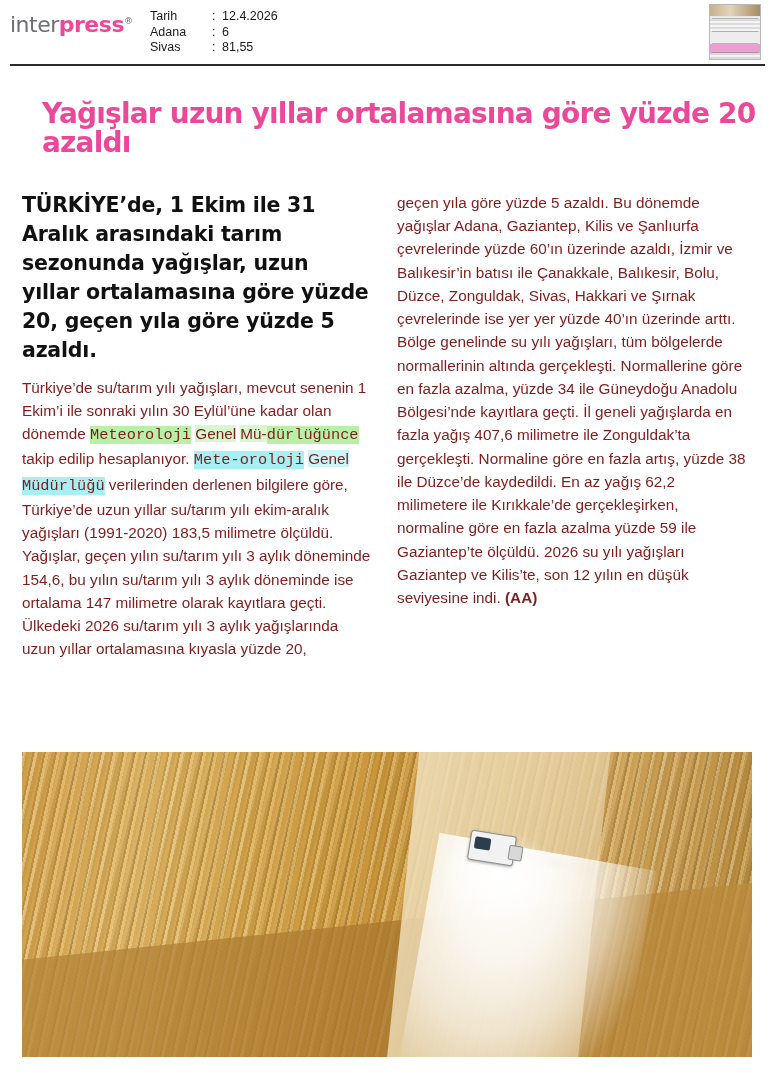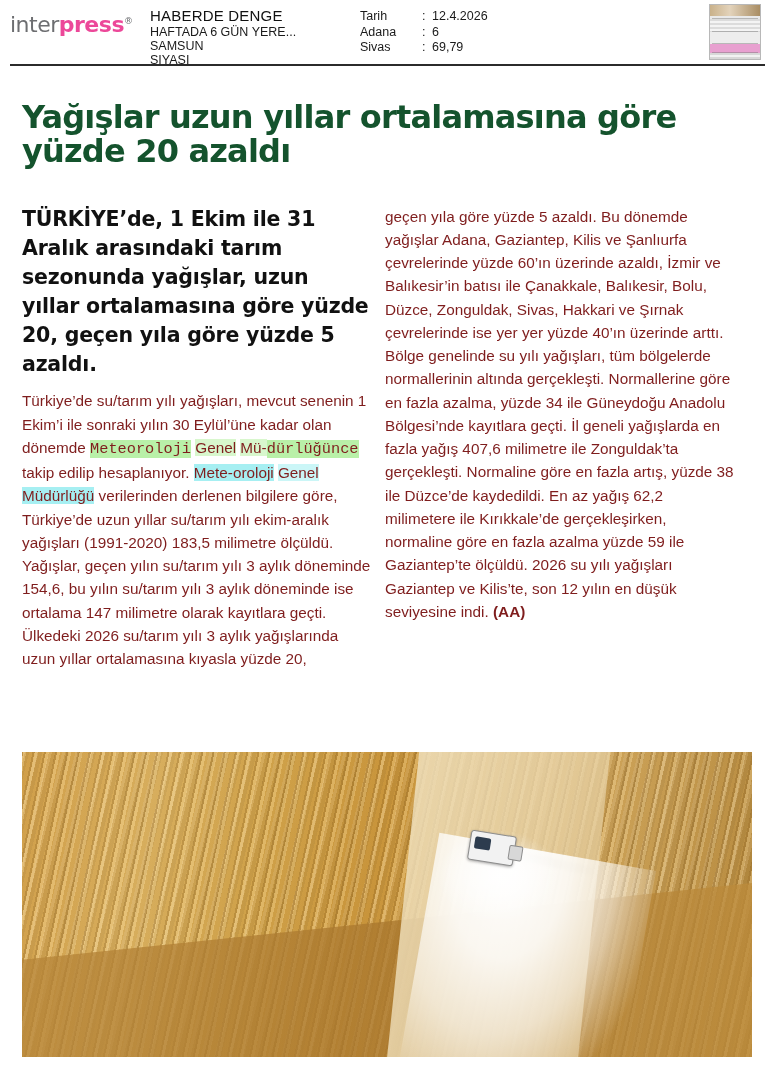--- a/index.html
+++ b/index.html
@@ -84,30 +84,31 @@
     height: 2px;
     background: #2b2b2b;
     margin: 2px 10px 0 10px;
   }
 
   
   .headline {
     padding: 14px 16px 4px 22px;
     font-family: "DejaVu Sans", sans-serif;
     font-weight: 700;
-    font-size: 32px;
+    font-size: 28px;
     line-height: 1.06;
     letter-spacing: -0.8px;
-    color: #14532d;
+    color: #ec4899;
+    margin-left: 20px;
   }
 
   
   .body-wrap {
     display: flex;
-    gap: 14px;
+    gap: 26px;
     padding: 10px 24px 0 22px;
   }
   .col { width: 349px; flex: 0 0 349px; }
 
   .lede {
     font-family: "DejaVu Sans", sans-serif;
     font-weight: 700;
     font-size: 20.5px;
     line-height: 1.42;
     letter-spacing: -0.2px;
@@ -120,21 +121,21 @@
     font-size: 15.3px;
     line-height: 1.52;
     color: #7f1d1d;
     text-align: left;
     margin: 0;
   }
   .para.right-col { font-size: 15.3px; }
 
   .hl-green { background: #b9f0a8; font-family: Liberation Mono, monospace; }
   .hl-green-l { background: #d8f7cd; }
-  .hl-cyan { background: #a6eff2; }
+  .hl-cyan { background: #a6eff2; font-family: Liberation Mono, monospace; }
   .hl-cyan-l { background: #cbf6f7; }
   .src { font-weight: 700; }
 
   
   .photo-frame {
     position: absolute;
     left: 22px;
     top: 752px;
     width: 730px;
     height: 305px;
@@ -235,42 +236,36 @@
 <body>
 
 <div class="clip-header">
 
   <div class="logo-block">
     <div class="logo-text">
       <span class="l1">inter</span><span class="l2">press</span><span class="reg">®</span>
     </div>
   </div>
 
-  <div class="pub-block">
-    <div class="pub-name">HABERDE DENGE</div>
-    <div class="pub-sub">HAFTADA 6 GÜN YERE...</div>
-    <div class="pub-city">SAMSUN</div>
-    <div class="pub-type">SIYASI</div>
-  </div>
 
   <div class="meta-block">
     <div class="meta-row">
       <span class="meta-key">Tarih</span>
       <span class="meta-colon">:</span>
       <span class="meta-val">12.4.2026</span>
     </div>
     <div class="meta-row">
       <span class="meta-key">Adana</span>
       <span class="meta-colon">:</span>
       <span class="meta-val">6</span>
     </div>
     <div class="meta-row">
       <span class="meta-key">Sivas</span>
       <span class="meta-colon">:</span>
-      <span class="meta-val">69,79</span>
+      <span class="meta-val">81,55</span>
     </div>
   </div>
 
   <div class="thumb-block">
     <div class="thumb-inner">
       <div class="th-strip th1"></div>
       <div class="th-strip th2"></div>
       <div class="th-strip th3"></div>
       <div class="th-strip th4"></div>
       <div class="th-strip th5"></div>

